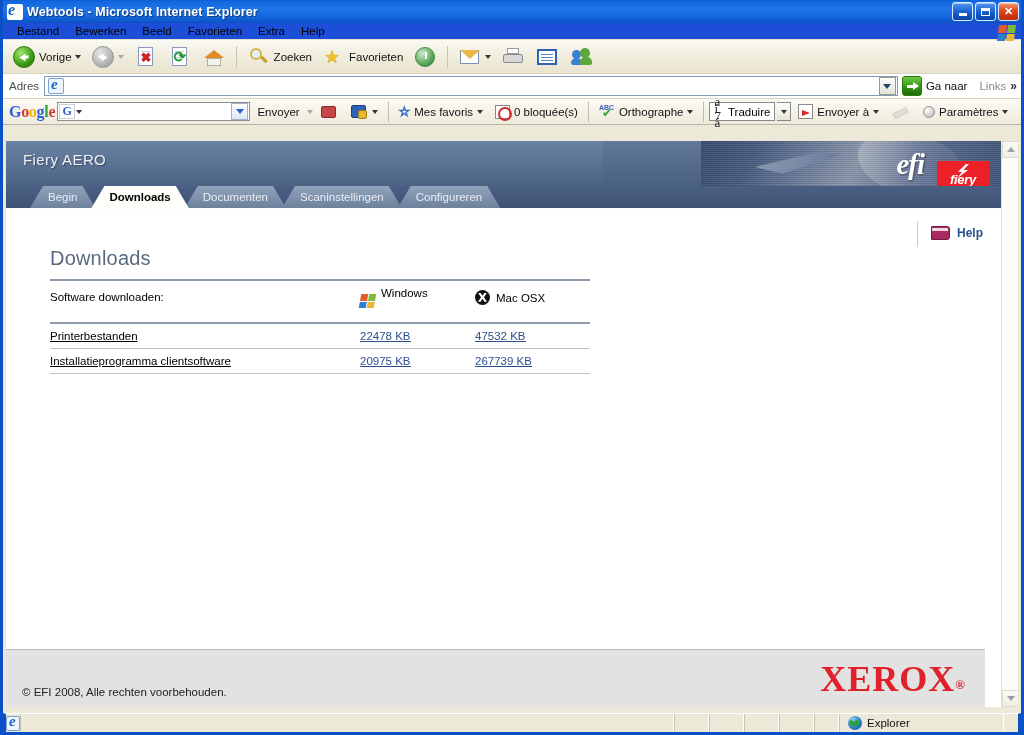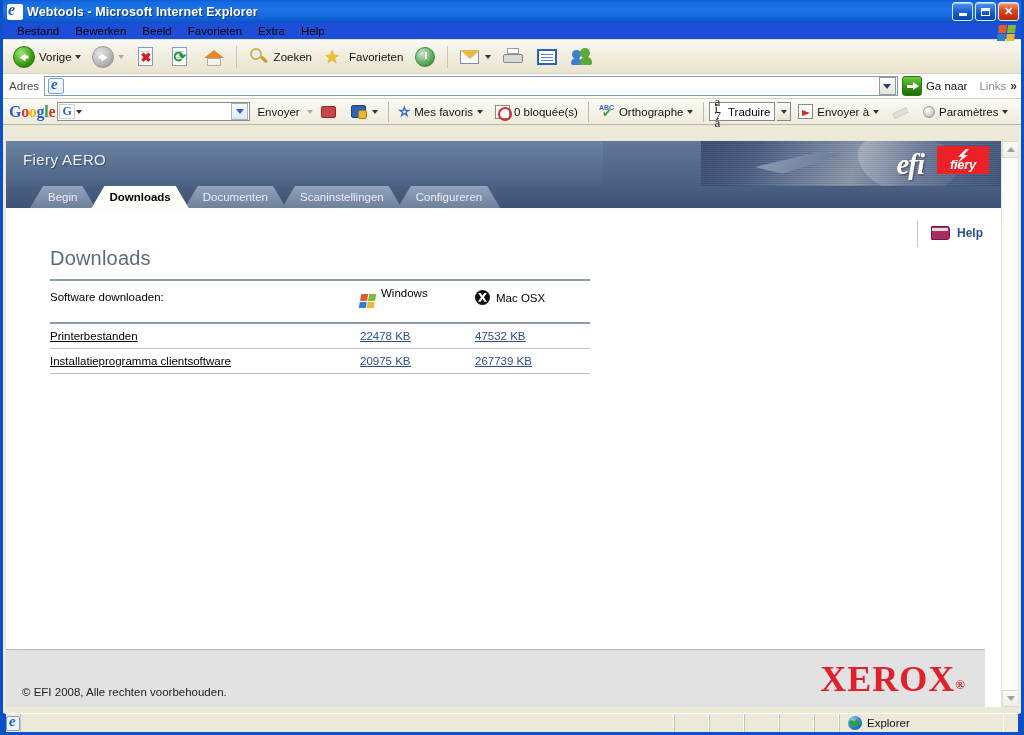--- a/index.html
+++ b/index.html
@@ -229,21 +229,21 @@
     border-radius:50% 50% 50% 50% / 40% 40% 60% 60%;
     transform: rotate(8deg);
   }
   #banner .efi {
     position:absolute; right:77px; top:7px; z-index:3;
     font-family:"Liberation Serif", serif; font-style:italic; font-weight:bold;
     font-size:29px; color:#fff; letter-spacing:-1px;
     text-shadow:1px 1px 2px rgba(0,0,0,.45);
   }
   #banner .fiery {
-    position:absolute; right:12px; top:5px; z-index:3;
+    position:absolute; right:12px; top:20px; z-index:3;
     width:52px; height:28px; background:#ec2027;
     display:flex; align-items:flex-end; justify-content:center;
     color:#fff; font-weight:bold; font-size:13px; font-style:italic;
     padding-bottom:2px; letter-spacing:-.3px;
   }
   #banner .fiery::before{
     content:"";position:absolute;left:50%;top:3px;transform:translateX(-50%) skewX(-14deg);
     width:15px;height:14px;background:#fff;
     clip-path: polygon(58% 0,18% 55%,44% 55%,26% 100%,82% 42%,52% 42%,78% 0);
   }

